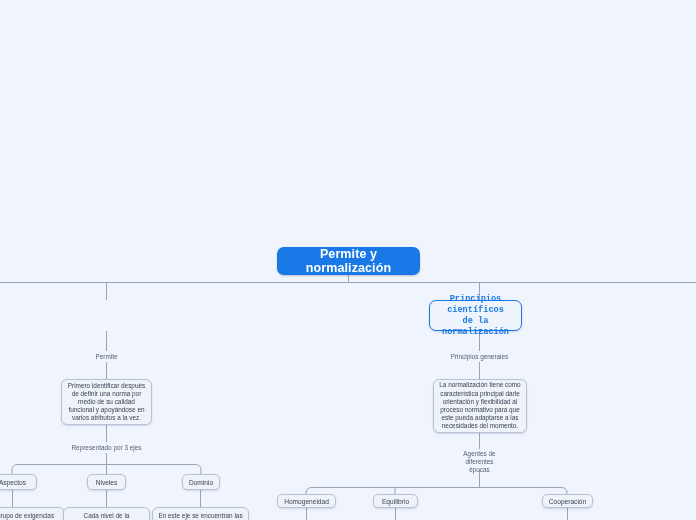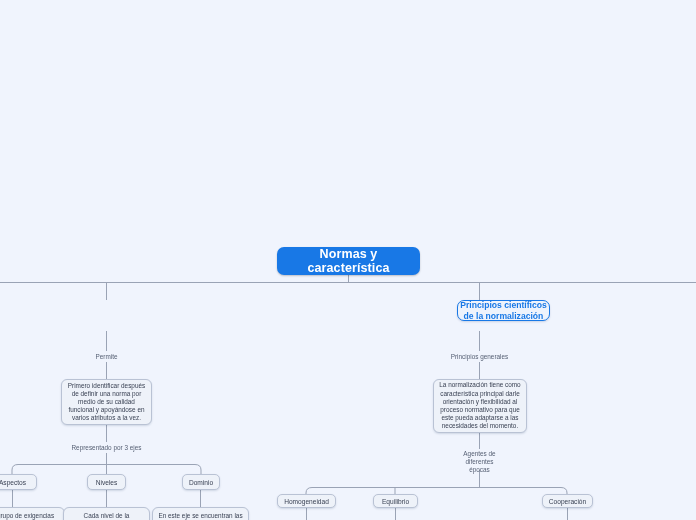--- a/index.html
+++ b/index.html
@@ -122,21 +122,21 @@
       <path d="M 306 494 L 306 493 Q 306 487.5 312 487.5 L 561 487.5 Q 567 487.5 567 493 L 567 494"></path>
       <line x1="395" y1="487.5" x2="395" y2="494"></line>
 
       <line x1="306.5" y1="508" x2="306.5" y2="520"></line>
       <line x1="395.5" y1="508" x2="395.5" y2="520"></line>
       <line x1="567.5" y1="508" x2="567.5" y2="520"></line>
     </g>
   </svg>
 
   <div class="node root" style="left:277px; top:247px; width:143px; height:28px;">
-    <span>Normas y característica</span>
+    <span>Permite y normalización</span>
   </div>
 
 
   <div class="node plabel" style="left:66px; top:351px; width:81px; height:11px;">
     <span>Permite</span>
   </div>
 
   <div class="node note" style="left:61px; top:379px; width:91px; height:46px;">
     <span>Primero identificar después de definir una norma por medio de su calidad funcional y apoyándose en varios atributos a la vez.</span>
   </div>
@@ -158,21 +158,21 @@
   <div class="node note" style="left:-14px; top:507px; width:79px; height:30px; align-items:flex-start;">
     <span>grupo de exigencias</span>
   </div>
   <div class="node note" style="left:63px; top:507px; width:87px; height:30px; align-items:flex-start;">
     <span>Cada nivel de la</span>
   </div>
   <div class="node note" style="left:152px; top:507px; width:97px; height:30px; align-items:flex-start;">
     <span>En este eje se encuentran las</span>
   </div>
 
-  <div class="node lvl1" style="left:457px; top:300px; width:93px; height:21px; white-space:pre-line;">
+  <div class="node lvl1" style="left:429px; top:300px; width:93px; height:31px; white-space:pre-line;font-family:Liberation Mono, monospace;">
     <span>Principios científicos
 de la normalización</span>
   </div>
 
   <div class="node plabel" style="left:434px; top:351px; width:91px; height:11px;">
     <span>Principios generales</span>
   </div>
 
   <div class="node note" style="left:433px; top:379px; width:94px; height:54px;">
     <span>La normalización tiene como característica principal darle orientación y flexibilidad al proceso normativo para que este pueda adaptarse a las necesidades del momento.</span>

